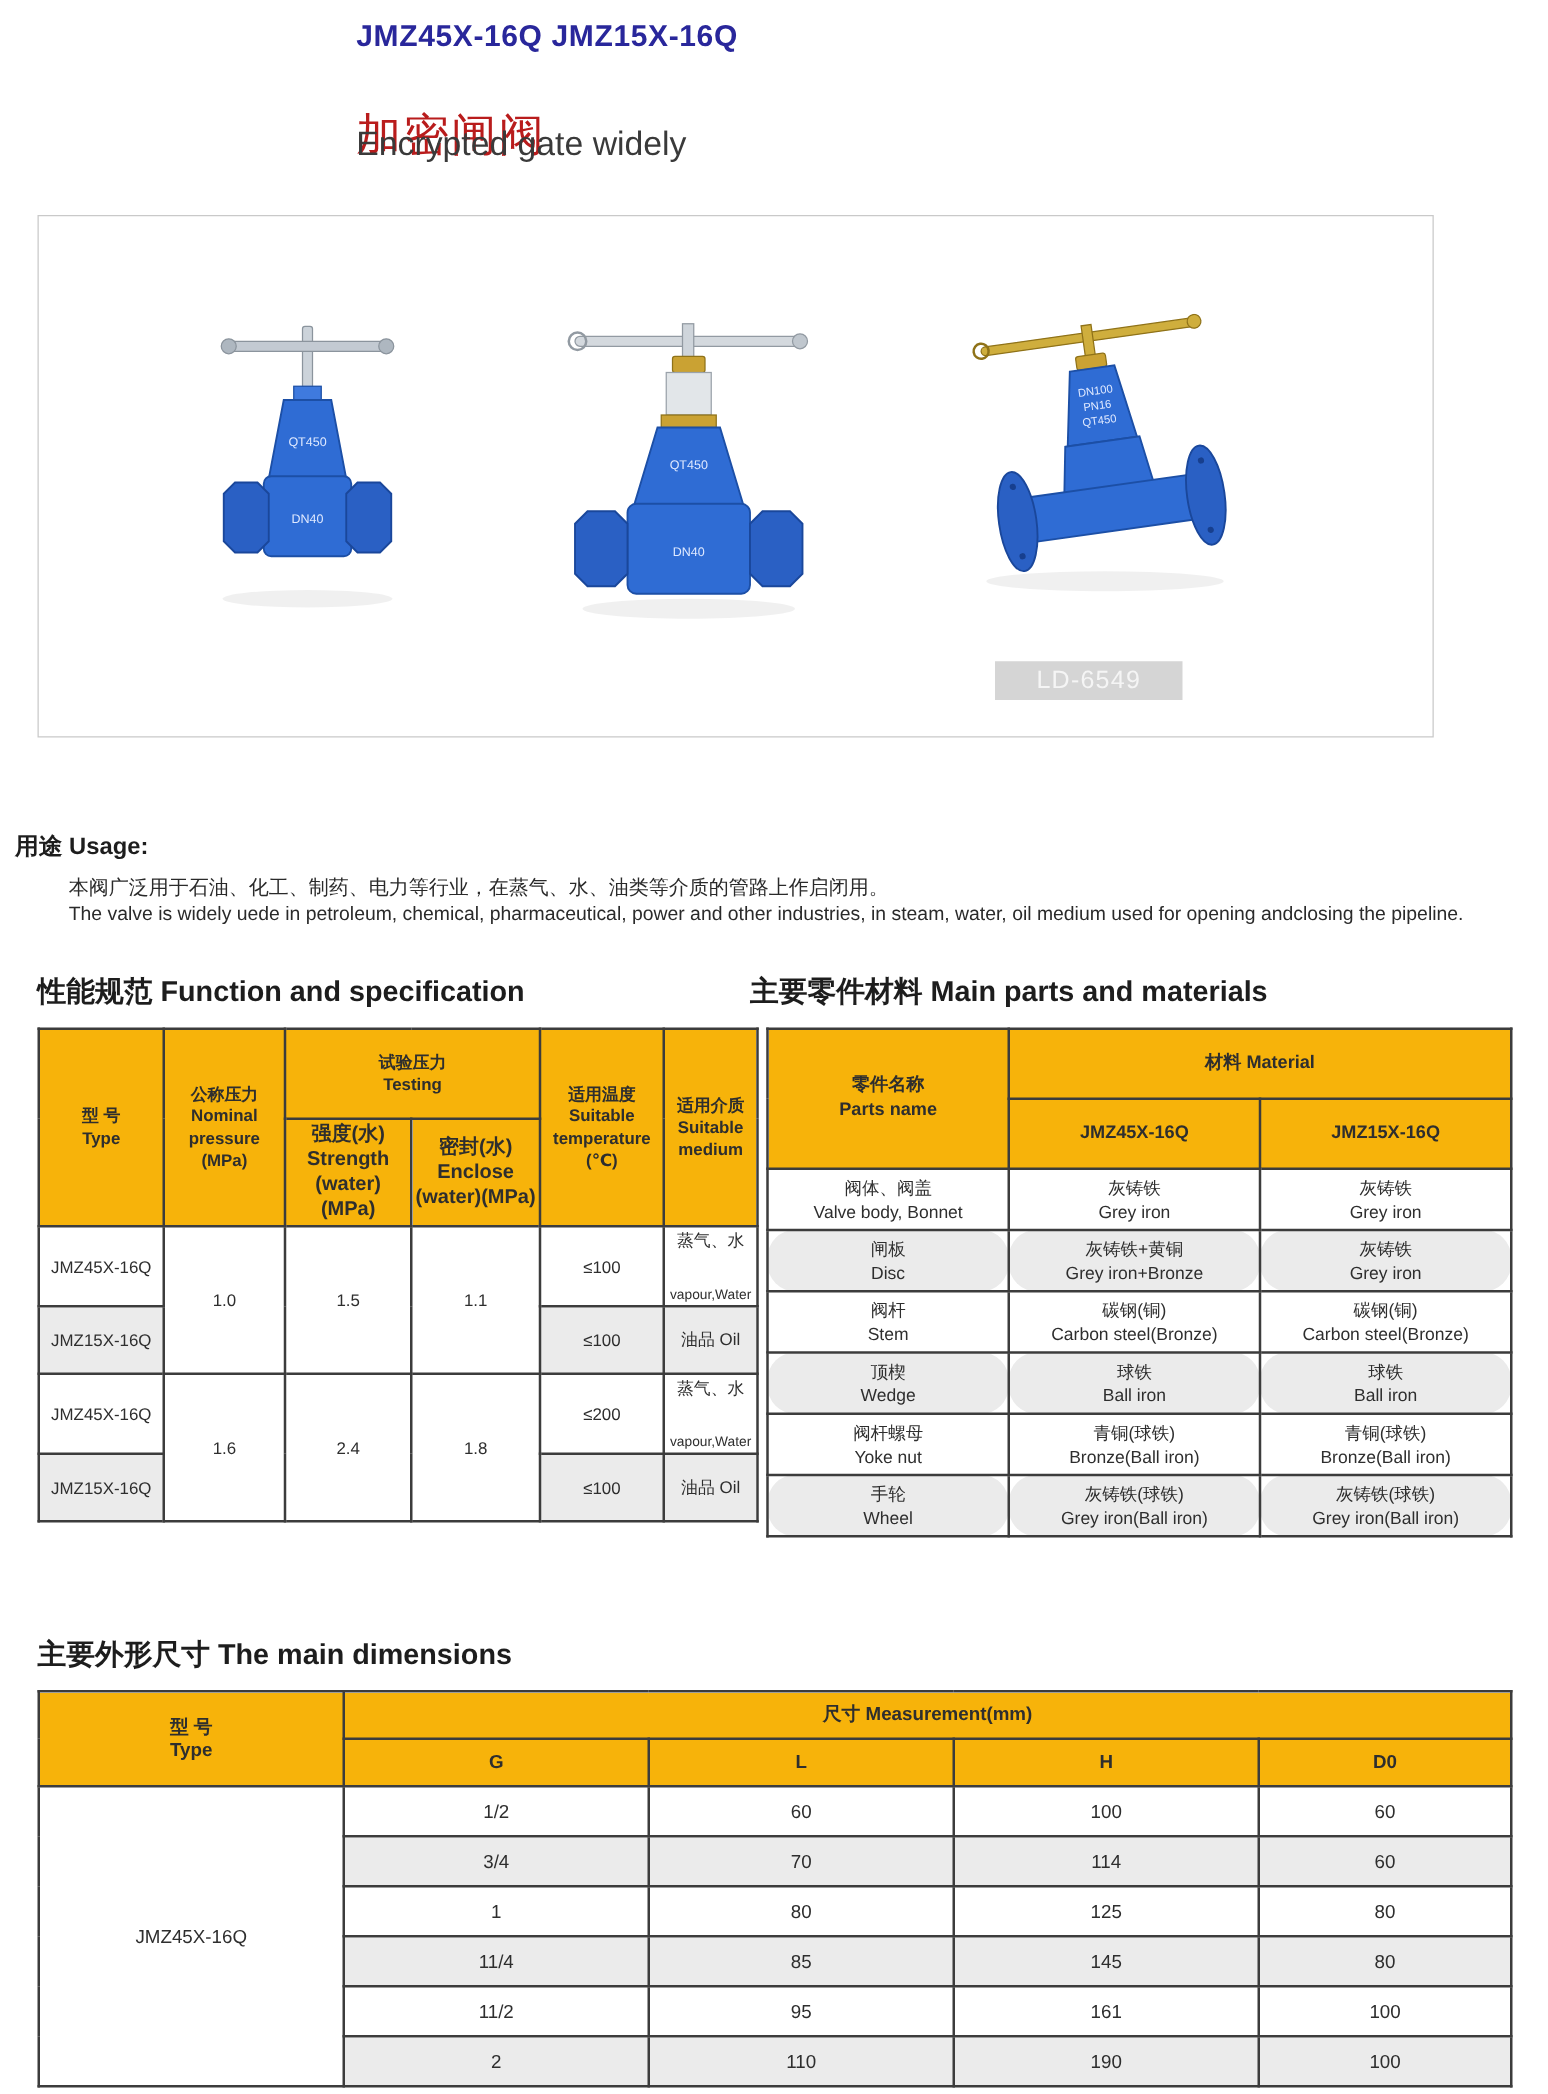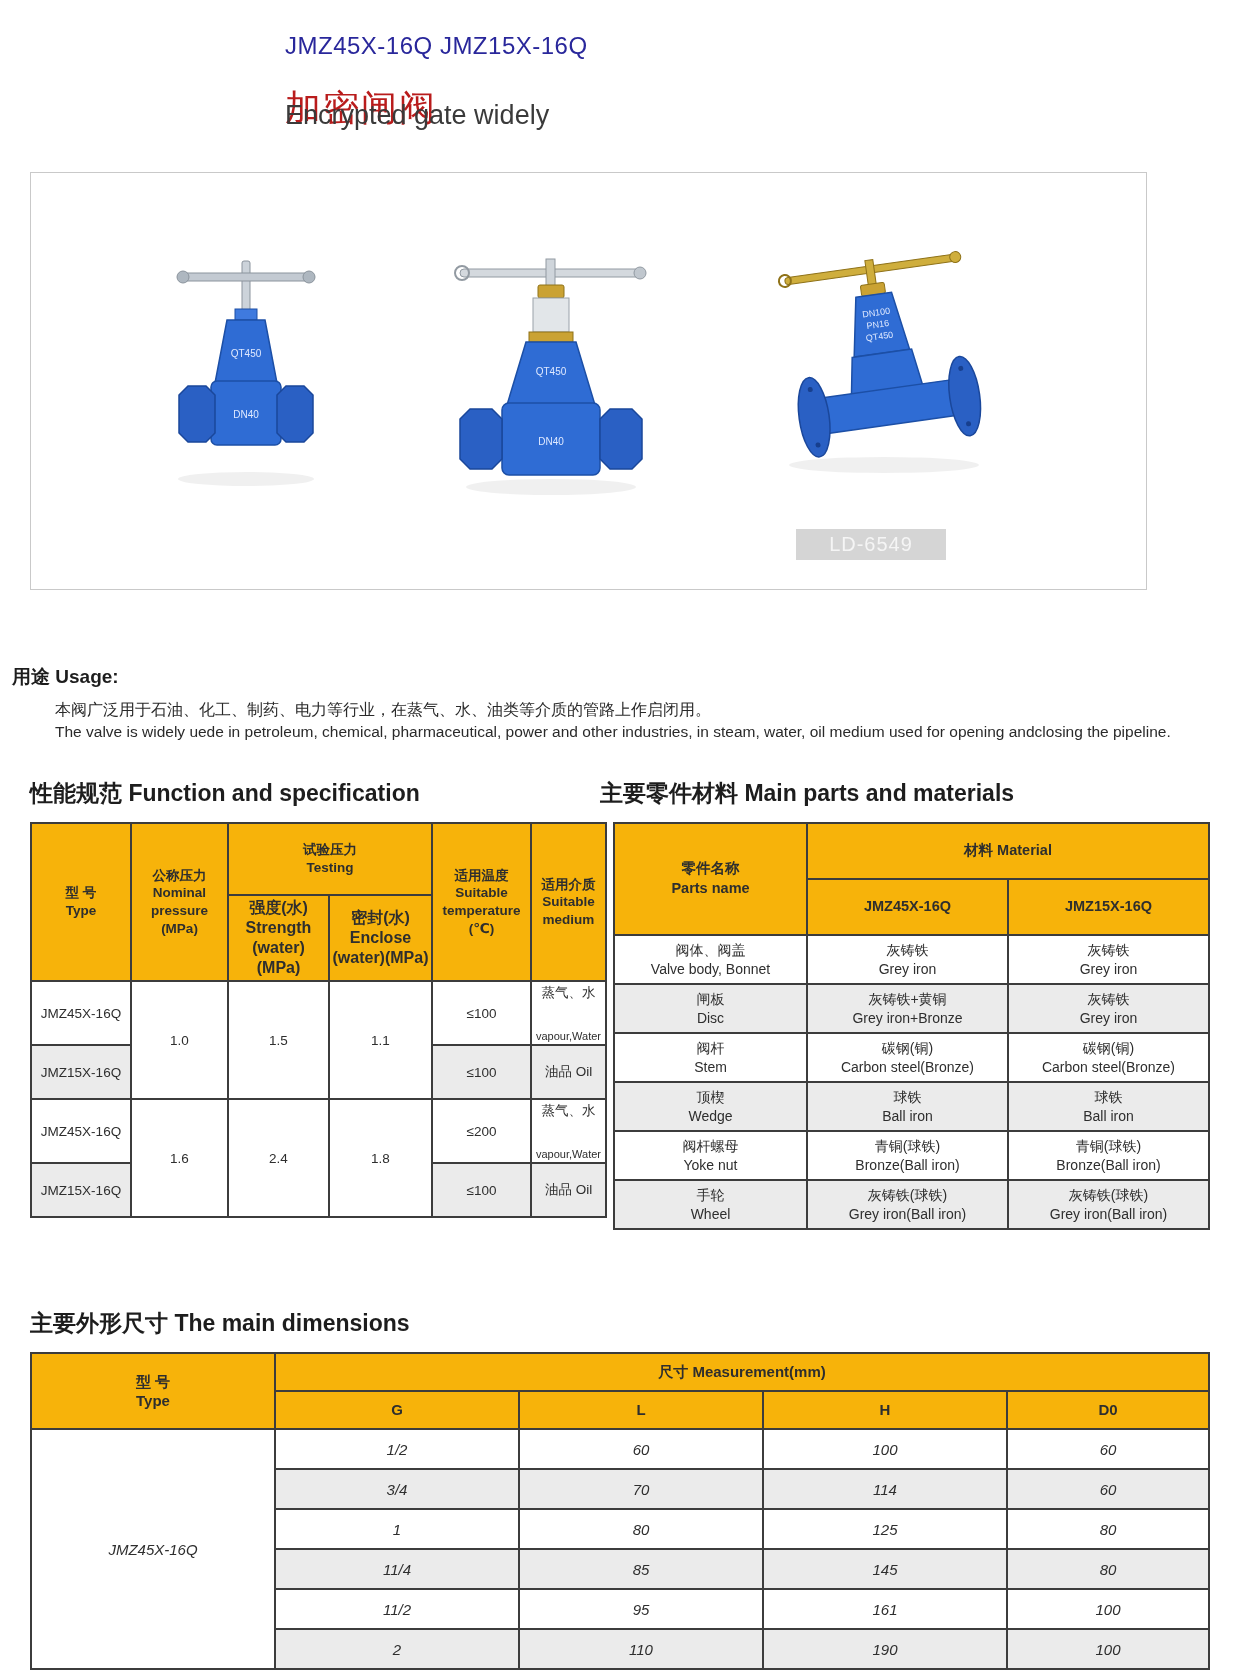--- a/index.html
+++ b/index.html
@@ -5,21 +5,21 @@
   * { margin:0; padding:0; box-sizing:border-box; }
   html,body { background:#ffffff; }
   body {
     width:1238px; height:1675px; position:relative;
     font-family:"Liberation Sans","DejaVu Sans",sans-serif;
     color:#2e2e2e;
   }
   .abs { position:absolute; }
 
   
-  .models { left:285px; top:32px; font-size:24px; font-weight:normal; color:#29279b; letter-spacing:0.5px; }
+  .models { left:285px; top:16px; font-size:24px; font-weight:bold; color:#29279b; letter-spacing:0.5px; }
   .title-zh { left:285px; top:84px; font-size:36px; color:#b91c1c; letter-spacing:2px; }
   .title-en { left:285px; top:100px; font-size:27px; color:#3a3a3a; }
 
   
   .gallery { left:30px; top:172px; width:1117px; height:418px; border:1px solid #c9c9c9; background:#fff; }
   .valve { position:absolute; }
   .photo-label { position:absolute; left:765px; top:356px; width:150px; height:31px;
     background:#d5d5d5; color:#f5f5f5; font-size:20px; text-align:center; line-height:31px; letter-spacing:1px; }
 
   
@@ -45,27 +45,27 @@
   .spec-table th.small { font-size:16px; line-height:1.25; }
   .spec-table td { font-size:13.5px; }
   .spec-table tr.h1 { height:72px; }
   .spec-table tr.h2 { height:82px; }
   .spec-table tr.b  { height:54px; }
   .medium-zh { display:block; font-size:13.5px; }
   .medium-en { display:block; font-size:11px;margin-top:28px; }
 
   .mat-table { left:613px; top:822px; width:595px; }
   .mat-table th { font-size:14.5px; line-height:1.35; }
-  .mat-table td { font-size:14px; line-height:1.35; }
+  .mat-table td { font-size:14px; line-height:1.35;border-radius:22px; }
   .mat-table tr.h { height:56px; }
   .mat-table tr.b { height:49px; }
 
   .dim-table { left:30px; top:1352px; width:1178px; }
   .dim-table th { font-size:15px; line-height:1.3; }
-  .dim-table td { font-size:15px;font-style:italic; }
+  .dim-table td { font-size:15px; }
   .dim-table tr.h { height:38px; }
   .dim-table tr.b { height:40px; }
 </style>
 </head>
 <body>
 
 <div class="abs models" data-bind="header.models">JMZ45X-16Q  JMZ15X-16Q</div>
 <div class="abs title-zh" data-bind="header.title_zh">加密闸阀</div>
 <div class="abs title-en" data-bind="header.title_en">Encrypted gate widely</div>
 

